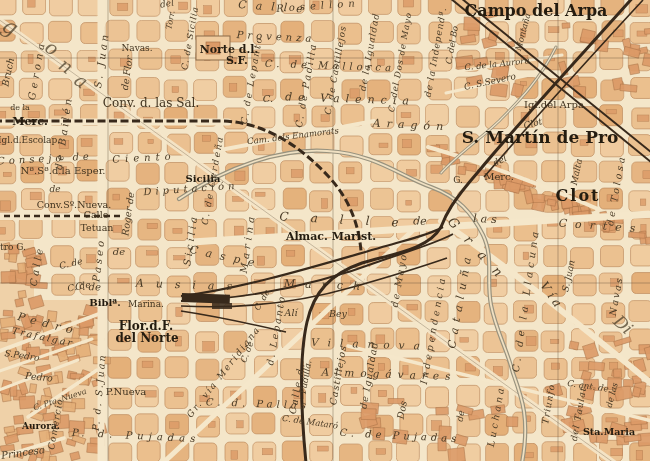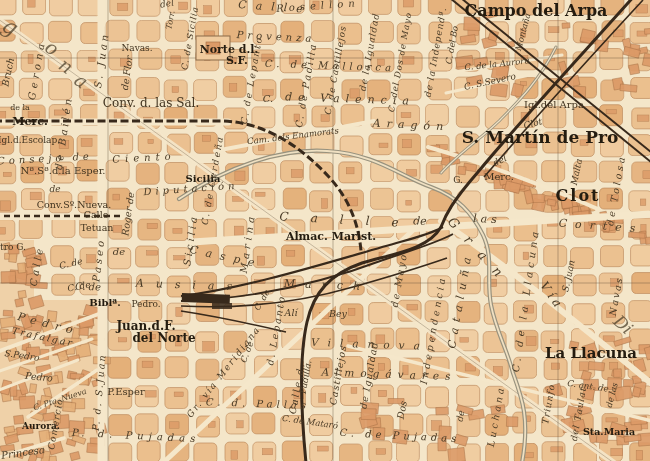--- a/index.html
+++ b/index.html
@@ -870,30 +870,29 @@
       <span class="lbl it" style="left: 350px; top: 220px; font-size: 12px; letter-spacing: 22px; transform: translate(-50%, -50%) rotate(3deg);">Calle</span>
       <span class="lbl it" style="left: 420px; top: 221px; font-size: 11px; transform: translate(-50%, -50%) rotate(3deg);">de</span>
       <span class="lbl it" style="left: 487px; top: 219px; font-size: 11px; letter-spacing: 4px; transform: translate(-50%, -50%) rotate(3deg);">las</span>
       <span class="lbl it" style="left: 601px; top: 226px; font-size: 11px; letter-spacing: 8px; transform: translate(-50%, -50%) rotate(4deg);">Cortes</span>
       <span class="lbl b" style="left: 331px; top: 236px; font-size: 11px; transform: translate(-50%, -50%) rotate(0deg);">Almac. Marist.</span>
       <span class="lbl it" style="left: 226px; top: 257px; font-size: 11px; letter-spacing: 8px; transform: translate(-50%, -50%) rotate(12deg);">Caspe</span>
       <span class="lbl it" style="left: 88px; top: 287px; font-size: 10px; transform: translate(-50%, -50%) rotate(2deg);">C. de</span>
       <span class="lbl it" style="left: 190px; top: 285px; font-size: 11px; letter-spacing: 12px; transform: translate(-50%, -50%) rotate(2deg);">Ausias</span>
       <span class="lbl it" style="left: 327px; top: 285px; font-size: 11px; letter-spacing: 10px; transform: translate(-50%, -50%) rotate(2deg);">March</span>
       <span class="lbl b" style="left: 105px; top: 303px; font-size: 10px; transform: translate(-50%, -50%) rotate(0deg);">Biblª.</span>
-      <span class="lbl" style="left: 146px; top: 304px; font-size: 9px; transform: translate(-50%, -50%) rotate(0deg);">Pedro.</span>
-      <span class="lbl b" style="left: 146px; top: 326px; font-size: 12px; transform: translate(-50%, -50%) rotate(0deg);">Juan.d.F.</span>
-      <span class="lbl b" style="left: 156px; top: 338px; font-size: 12px; transform: translate(-50%, -50%) rotate(0deg); padding-left: 16px;">del Norte</span>
-      <span class="lbl" style="left: 126px; top: 392px; font-size: 10px; transform: translate(-50%, -50%) rotate(0deg);">P.Esper</span>
+      <span class="lbl" style="left: 146px; top: 304px; font-size: 9px; transform: translate(-50%, -50%) rotate(0deg);">Marina.</span>
+      <span class="lbl b" style="left: 146px; top: 326px; font-size: 12px; transform: translate(-50%, -50%) rotate(0deg);">Flor.d.F.</span>
+      <span class="lbl b" style="left: 139px; top: 338px; font-size: 12px; transform: translate(-50%, -50%) rotate(0deg); padding-left: 16px;">del Norte</span>
+      <span class="lbl" style="left: 126px; top: 392px; font-size: 10px; transform: translate(-50%, -50%) rotate(0deg);">P.Nueva</span>
       <span class="lbl it" style="left: 136px; top: 436px; font-size: 10px; letter-spacing: 5px; transform: translate(-50%, -50%) rotate(3deg);">P. d. Pujadas</span>
       <span class="lbl it" style="left: 258px; top: 404px; font-size: 10px; letter-spacing: 4px; transform: translate(-50%, -50%) rotate(2deg);">C. d. Pallás</span>
       <span class="lbl it" style="left: 310px; top: 422px; font-size: 8.5px; transform: translate(-50%, -50%) rotate(8deg);">C. de Mataró</span>
       <span class="lbl it" style="left: 400px; top: 436px; font-size: 10px; letter-spacing: 4px; transform: translate(-50%, -50%) rotate(3deg);">C. de Pujadas</span>
       <span class="lbl b" style="left: 609px; top: 432px; font-size: 9.5px; transform: translate(-50%, -50%) rotate(0deg);">Sta.Maria</span>
-      <span class="lbl b" style="left: 591px; top: 353px; font-size: 15px; transform: translate(-50%, -50%) rotate(0deg);">La Llacuna</span>
       <span class="lbl b" style="left: 540px; top: 137px; font-size: 17px; transform: translate(-50%, -50%) rotate(0deg);">S. Martín de Pro</span>
       <span class="lbl it" style="left: 533px; top: 124px; font-size: 9px; transform: translate(-50%, -50%) rotate(-15deg);">Clot</span>
       <span class="lbl" style="left: 554px; top: 105px; font-size: 10px; transform: translate(-50%, -50%) rotate(0deg);">Igl.del Arpa</span>
       <span class="lbl b" style="left: 578px; top: 196px; font-size: 16px; letter-spacing: 2px; transform: translate(-50%, -50%) rotate(0deg);">Clot</span>
       <span class="lbl" style="left: 458px; top: 180px; font-size: 9px; transform: translate(-50%, -50%) rotate(0deg);">G.</span>
       <span class="lbl" style="left: 499px; top: 177px; font-size: 10px; transform: translate(-50%, -50%) rotate(0deg);">Merc.</span>
       <span class="lbl it" style="left: 500px; top: 161px; font-size: 9px; transform: translate(-50%, -50%) rotate(-25deg);">del</span>
       <span class="lbl it" style="left: 497px; top: 64px; font-size: 8.5px; transform: translate(-50%, -50%) rotate(-6deg);">C. de la Aurora</span>
       <span class="lbl it" style="left: 490px; top: 82px; font-size: 9px; transform: translate(-50%, -50%) rotate(-12deg);">C. S.Severo</span>
       <span class="lbl it" style="left: 330px; top: 66px; font-size: 10px; letter-spacing: 4px; transform: translate(-50%, -50%) rotate(2deg);">C. de Mallorca</span>

